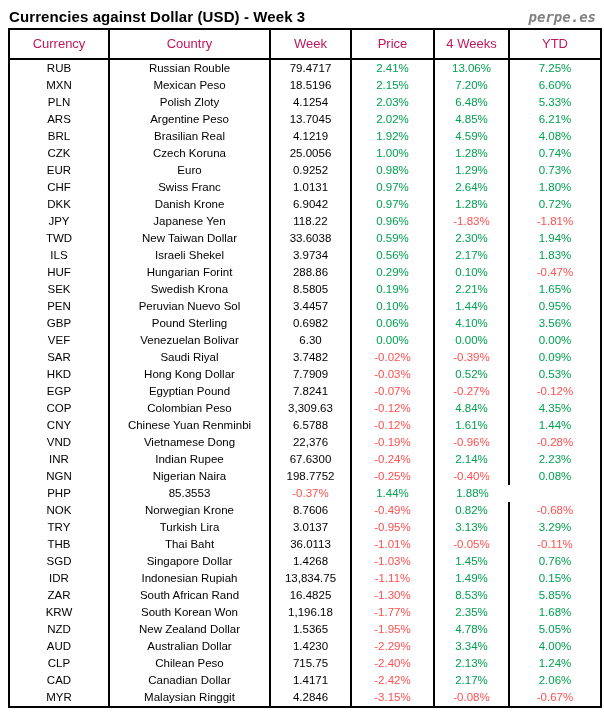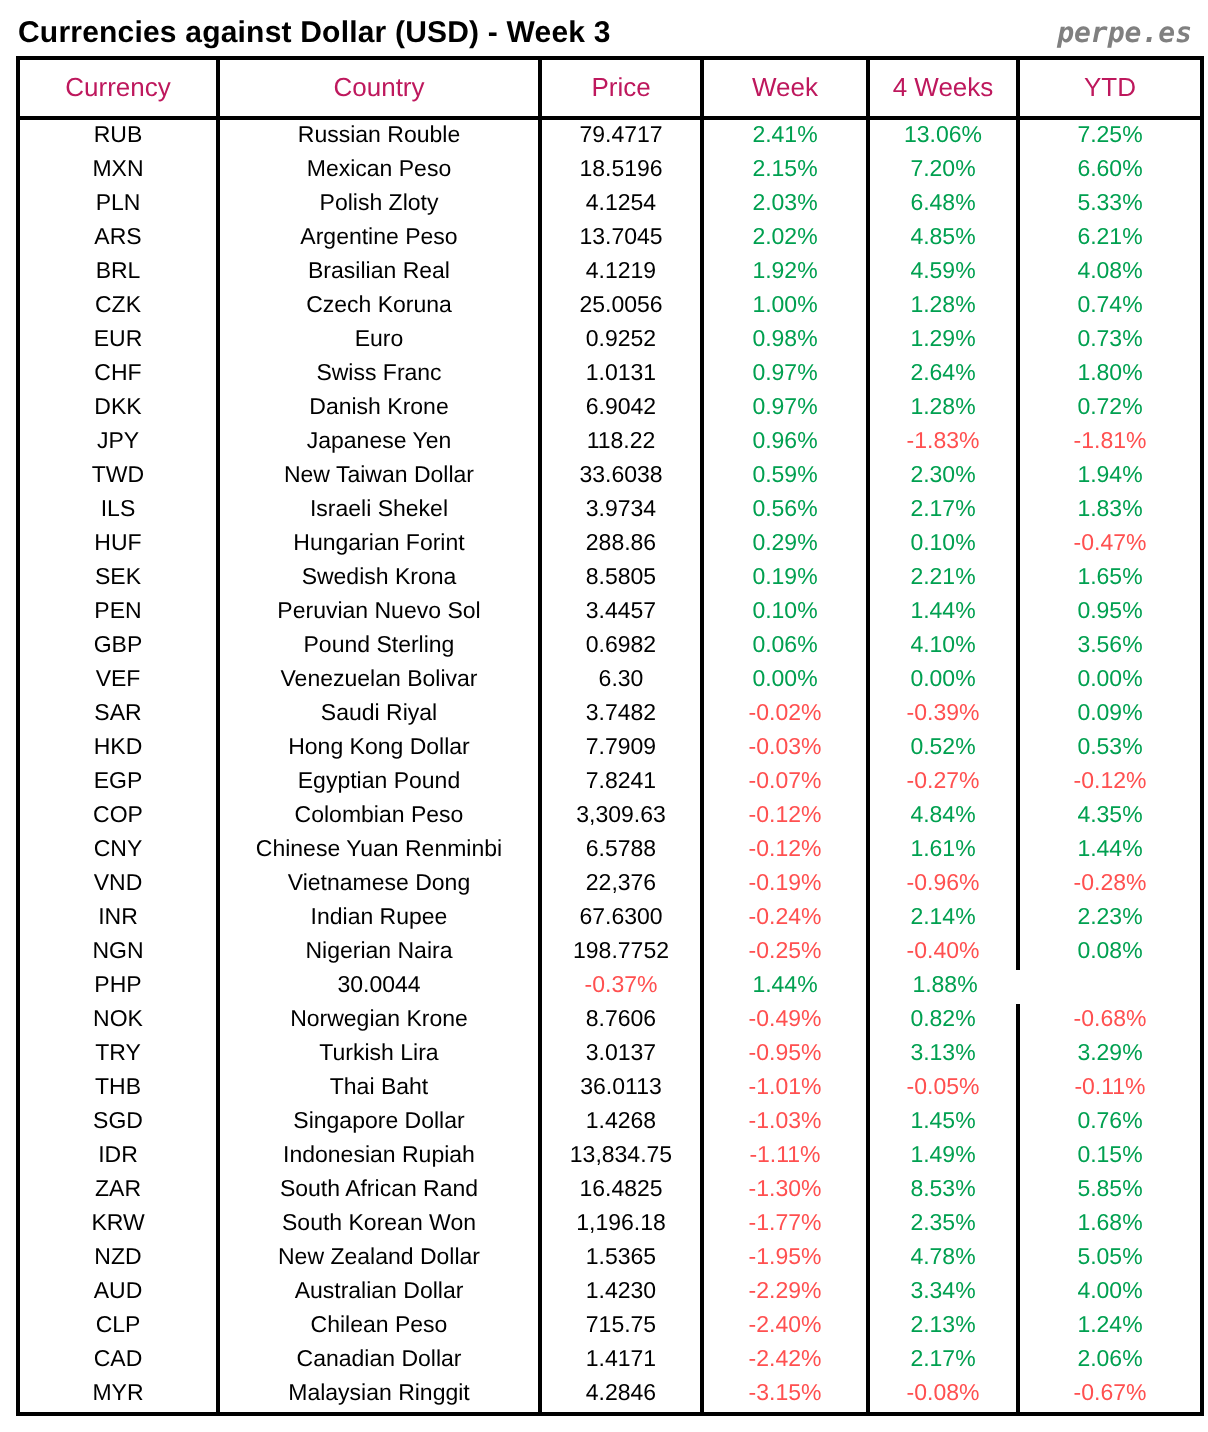--- a/index.html
+++ b/index.html
@@ -62,22 +62,22 @@
 
   <div class="titlebar">
     <span class="title">Currencies against Dollar (USD) - Week 3</span>
     <span class="brand">perpe.es</span>
   </div>
 
   <div class="fx-table">
     <div class="grid-row header-row">
       <div class="cell">Currency</div>
       <div class="cell">Country</div>
+      <div class="cell">Week</div>
       <div class="cell">Price</div>
-      <div class="cell">Week</div>
       <div class="cell">4 Weeks</div>
       <div class="cell">YTD</div>
     </div>
     <div id="table-body">
     <div class="grid-row body-row">
       <div class="cell c-code">RUB</div>
       <div class="cell c-country">Russian Rouble</div>
       <div class="cell c-price">79.4717</div>
       <div class="cell c-week pos">2.41%</div>
       <div class="cell c-weeks4 pos">13.06%</div>
@@ -295,21 +295,21 @@
       <div class="cell c-code">NGN</div>
       <div class="cell c-country">Nigerian Naira</div>
       <div class="cell c-price">198.7752</div>
       <div class="cell c-week neg">-0.25%</div>
       <div class="cell c-weeks4 neg">-0.40%</div>
       <div class="cell c-ytd pos">0.08%</div>
     </div>
 
     <div class="grid-row body-row">
       <div class="cell c-code">PHP</div>
-      <div class="cell c-price">30.0044</div>
+      <div class="cell c-price">85.3553</div>
       <div class="cell c-week neg">-0.37%</div>
       <div class="cell c-weeks4 pos">1.44%</div>
       <div class="cell c-ytd pos">1.88%</div>
     </div>
 
     <div class="grid-row body-row">
       <div class="cell c-code">NOK</div>
       <div class="cell c-country">Norwegian Krone</div>
       <div class="cell c-price">8.7606</div>
       <div class="cell c-week neg">-0.49%</div>

